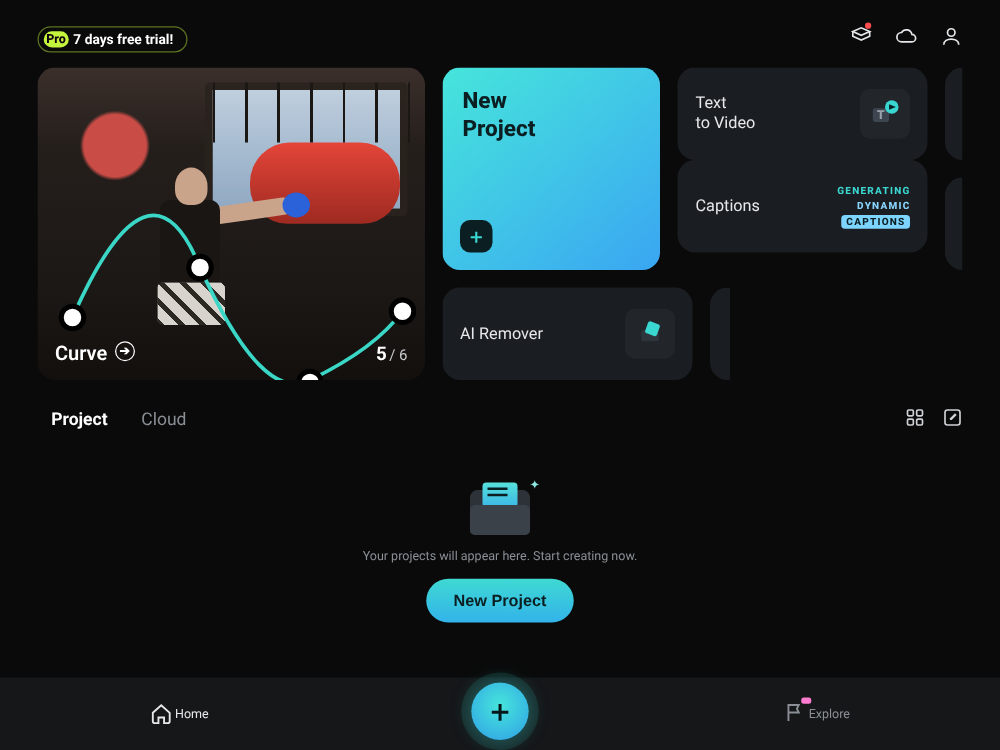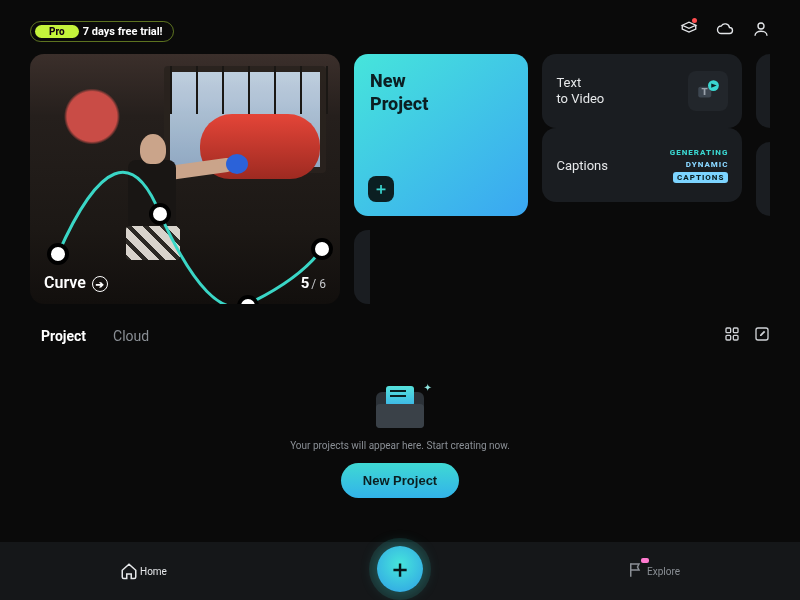--- a/index.html
+++ b/index.html
@@ -26,21 +26,21 @@
     display:flex; justify-content:space-between; align-items:center;
     padding:20px 30px 12px 30px;
   }
   .promo {
     display:flex; align-items:center; gap:4px;
     border:1px solid rgba(196,244,59,.45);
     border-radius:999px; padding:3px 10px 3px 4px;
   }
   .pro-badge {
     background:var(--pro-bg); color:#101; font-weight:800;
-    font-size:10px; border-radius:999px; padding:1px 14px;
+    font-size:10px; border-radius:999px; padding:1px 2px;
   }
   .promo-text { font-size:11px; font-weight:700; }
   .topicons { display:flex; gap:18px; align-items:center; position:relative;}
   .topicons svg { width:18px; height:18px; stroke:#e4e6e9; fill:none; stroke-width:1.8;}
   .red-dot { position:absolute; width:5px;height:5px;background:#ff4d4f;border-radius:50%; top:-2px; left:12px;}
   
   .feature-row {
     display:flex; gap:14px; padding:0 30px; align-items:stretch;
   }
   .hero {
@@ -65,21 +65,21 @@
   .boxer .head{position:absolute;left:40px;top:0;width:26px;height:30px;background:#caa48a;border-radius:50% 50% 40% 40%;}
   .boxer .torso{position:absolute;left:28px;top:26px;width:48px;height:70px;background:#191614;border-radius:8px 8px 4px 4px;}
   .boxer .arm{position:absolute;left:62px;top:28px;width:72px;height:14px;background:#caa48a;border-radius:8px;transform:rotate(-8deg);}
   .boxer .glove{position:absolute;left:126px;top:20px;width:22px;height:20px;background:#2b62d9;border-radius:50%;}
   .boxer .shorts{position:absolute;left:26px;top:92px;width:54px;height:34px;background:#d8d3cc;border-radius:4px;
     background-image:repeating-linear-gradient(45deg,#2b2824 0 4px,#d8d3cc 4px 12px);}
   
   .curve-svg{position:absolute;inset:0;width:100%;height:100%;}
   .dot{ fill:#fff; stroke:#000; stroke-width:4;}
   .hero-caption{
-    position:absolute; left:14px; bottom:12px; display:flex; align-items:flex-end; gap:6px;
+    position:absolute; left:14px; bottom:12px; display:flex; align-items:flex-start; gap:6px;
     font-size:16px; font-weight:600;
   }
   .hero-caption .arrow{width:16px;height:16px;border:1.5px solid #fff;border-radius:50%;display:flex;align-items:center;justify-content:center;font-size:10px;}
   .hero-count{position:absolute; right:14px; bottom:12px; font-size:12px;
     display:flex; gap:2px; align-items:baseline;}
   .hero-count .cur{font-size:15px;font-weight:700;}
   .hero-count .tot{color:#c7c9cc;}
   
   .tiles { flex:1; display:flex; flex-direction:column; gap:14px; width:430px; overflow:hidden;}
   .tilerow { display:flex; gap:14px; }
@@ -236,20 +236,29 @@
             <span class="l3">CAPTIONS</span>
           </div>
         </div>
       </div>
       <div class="edgecol">
         <div class="edgepeek"></div>
         <div class="edgepeek"></div>
       </div>
     </div>
     <div class="tilerow">
+      <div class="tile-sm" style="width:200px">
+        <span>AI Remover</span>
+        <div class="icon">
+          <svg width="24" height="24" viewBox="0 0 24 24">
+              <rect x="5" y="9" width="14" height="9" rx="2" fill="#2f353c"></rect>
+              <rect x="9" y="3" width="10" height="10" rx="2" fill="#3ad6d0" transform="rotate(20 14 8)"></rect>
+            </svg>
+        </div>
+      </div>
       <div class="edgecol">
           <div class="edgepeek"></div>
         </div>
     </div>
   </div>
 </div>
 
 <div class="proj-head">
   <div class="tabs">
     <span class="tab active">Project</span>

